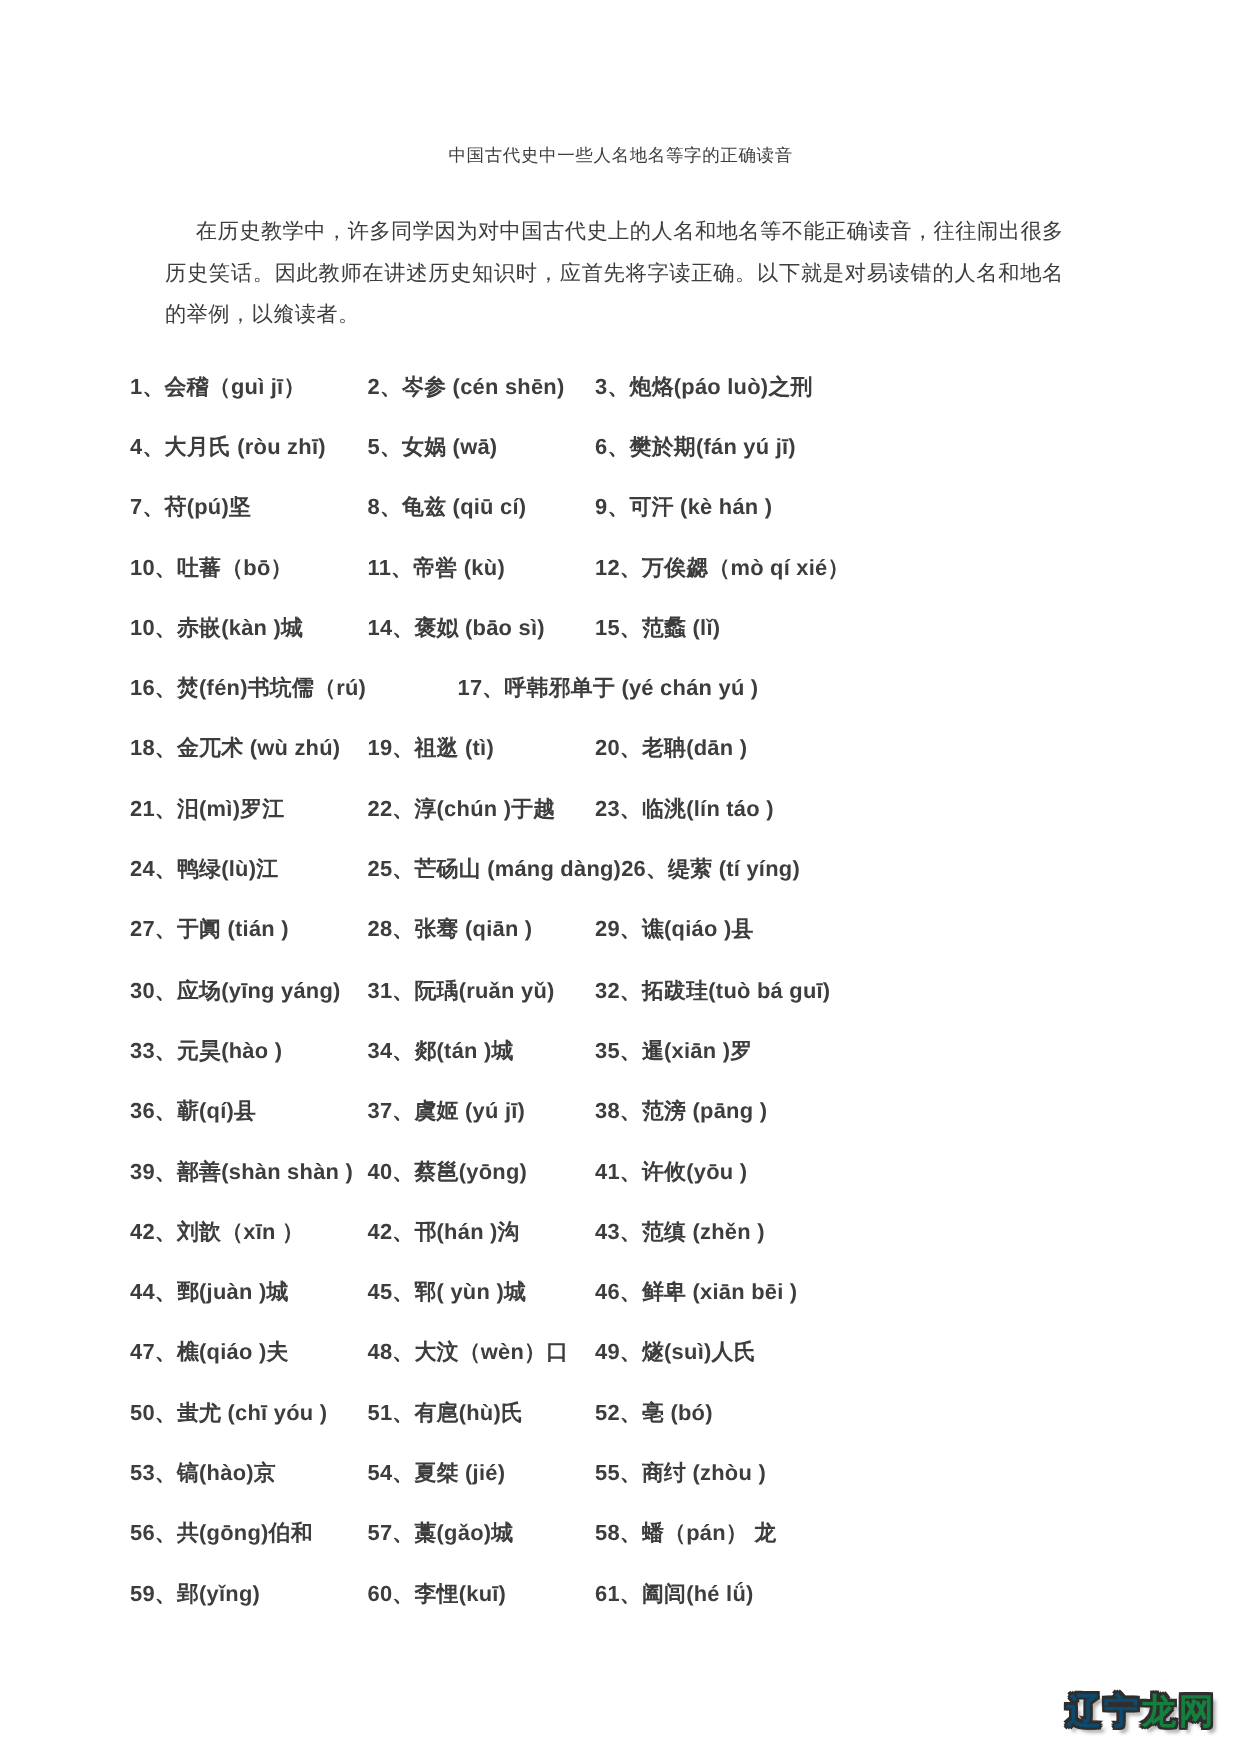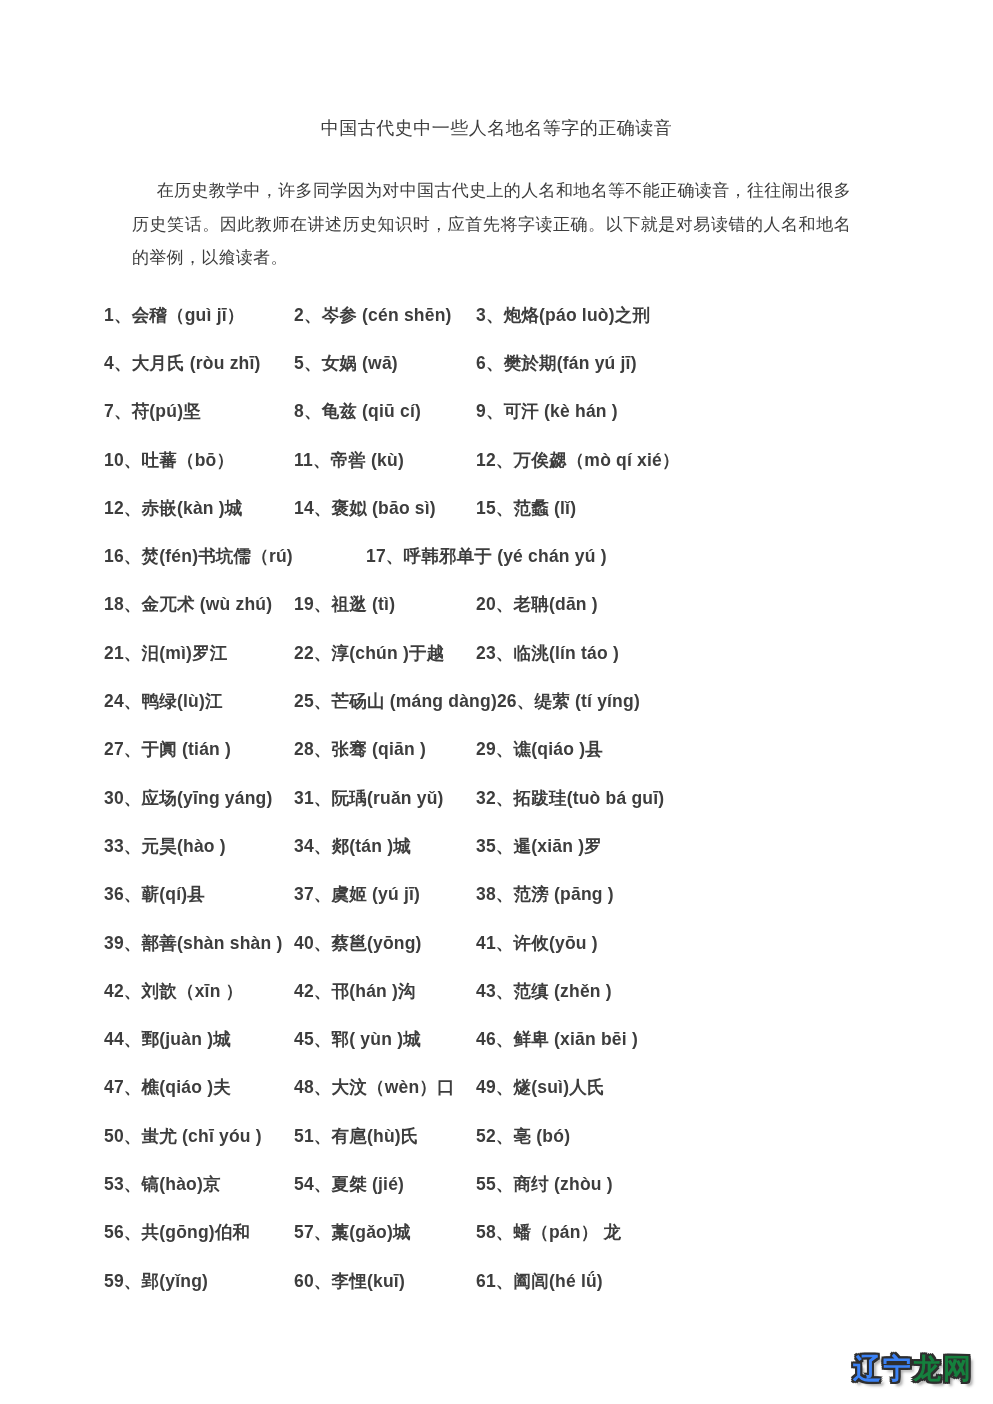--- a/index.html
+++ b/index.html
@@ -8,21 +8,21 @@
     width: 993px;
     height: 1404px;
     background: #ffffff;
     overflow: hidden;
     font-family: "Liberation Sans", sans-serif;
     color: #3d3d3d;
   }
   .doc-title {
     padding-top: 116px;
     text-align: center;
-    font-size: 18px;
+    font-size: 14px;
     font-weight: 400;
     letter-spacing: 0.5px;
   }
   .intro {
     margin: 34px 142px 0 132px;
     font-size: 17px;
     line-height: 33.5px;
     text-indent: 1.45em;
     text-align: justify;
     letter-spacing: 0.3px;
@@ -83,21 +83,21 @@
         <span class="cell c1">7、苻(pú)坚</span>
         <span class="cell c2">8、龟兹 (qiū cí)</span>
         <span class="cell c3">9、可汗 (kè hán )</span>
       </div>
       <div class="row" data-count="3">
         <span class="cell c1">10、吐蕃（bō）</span>
         <span class="cell c2">11、帝喾 (kù)</span>
         <span class="cell c3">12、万俟勰（mò qí xié）</span>
       </div>
       <div class="row" data-count="3">
-        <span class="cell c1">12、赤嵌(kàn )城</span>
+        <span class="cell c1">10、赤嵌(kàn )城</span>
         <span class="cell c2">14、褒姒 (bāo sì)</span>
         <span class="cell c3">15、范蠡 (lǐ)</span>
       </div>
       <div class="row" data-count="2">
         <span class="cell c1">16、焚(fén)书坑儒（rú)</span>
         <span class="cell c2">17、呼韩邪单于 (yé chán yú )</span>
       </div>
       <div class="row" data-count="3">
         <span class="cell c1">18、金兀术 (wù zhú)</span>
         <span class="cell c2">19、祖逖 (tì)</span>
@@ -169,16 +169,16 @@
         <span class="cell c3">58、蟠（pán） 龙</span>
       </div>
       <div class="row" data-count="3">
         <span class="cell c1">59、郢(yǐng)</span>
         <span class="cell c2">60、李悝(kuī)</span>
         <span class="cell c3">61、阖闾(hé lǘ)</span>
       </div>
     </div>
 
   <div class="watermark">
-    <span class="wm1" style="color: #3b82f6;">辽宁</span><span class="wm2" style="color: #15803d;">龙网</span>
+    <span class="wm1" style="color: #0c4a6e;">辽宁</span><span class="wm2" style="color: #15803d;">龙网</span>
   </div>
 
 </div>
 
 </body></html>

